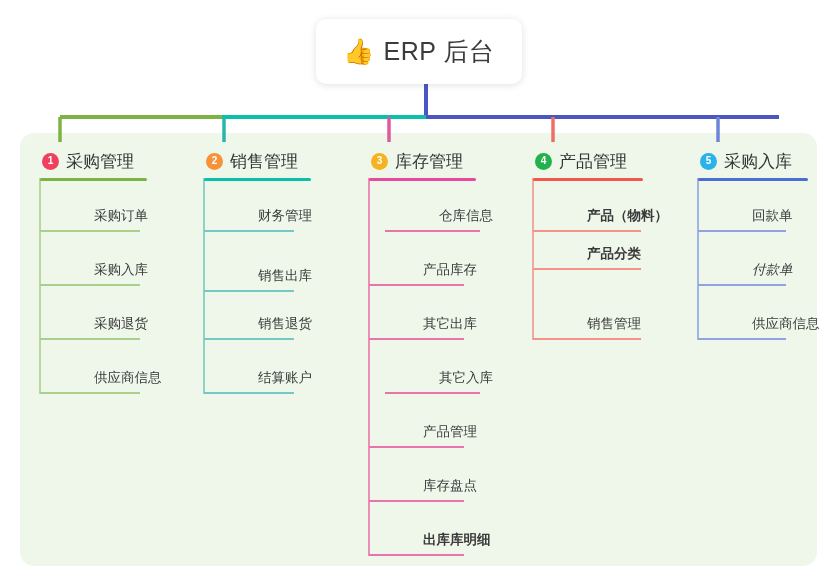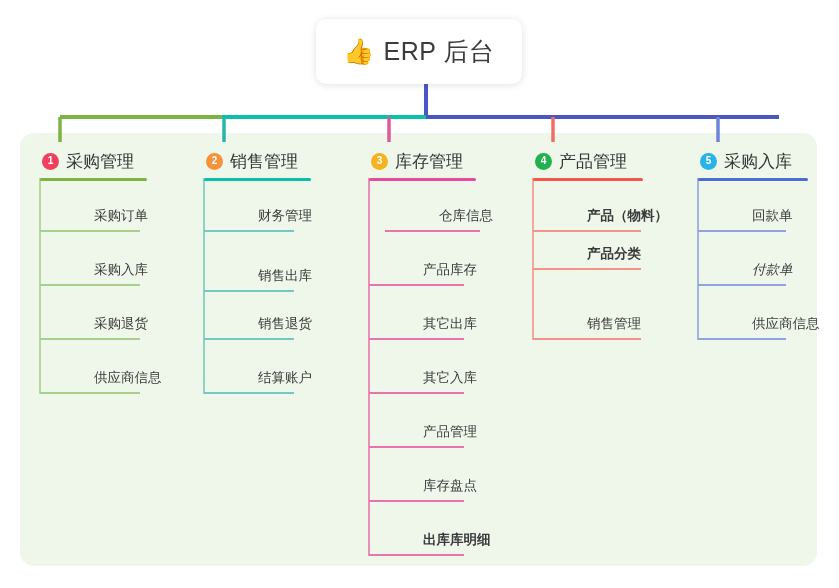--- a/index.html
+++ b/index.html
@@ -224,21 +224,21 @@
           <div class="leaf-rule" style="width: 95px; background: rgb(231, 116, 171);"></div>
         </div>
         <div class="leaf" style="top: 102px; left: 0px; width: 109px;">
           <span class="leaf-text">产品库存</span>
           <div class="leaf-rule" style="width: 95px; background: rgb(231, 116, 171);"></div>
         </div>
         <div class="leaf" style="top: 156px; left: 0px; width: 109px;">
           <span class="leaf-text">其它出库</span>
           <div class="leaf-rule" style="width: 95px; background: rgb(231, 116, 171);"></div>
         </div>
-        <div class="leaf" style="top: 210px; left: 0px; width: 109px; text-align: center;">
+        <div class="leaf" style="top: 210px; left: 16px; width: 109px; text-align: center;">
           <span class="leaf-text">其它入库</span>
           <div class="leaf-rule" style="width: 95px; background: rgb(231, 116, 171);"></div>
         </div>
         <div class="leaf" style="top: 264px; left: 0px; width: 109px;">
           <span class="leaf-text">产品管理</span>
           <div class="leaf-rule" style="width: 95px; background: rgb(231, 116, 171);"></div>
         </div>
         <div class="leaf" style="top: 318px; left: 0px; width: 109px;">
           <span class="leaf-text">库存盘点</span>
           <div class="leaf-rule" style="width: 95px; background: rgb(231, 116, 171);"></div>

